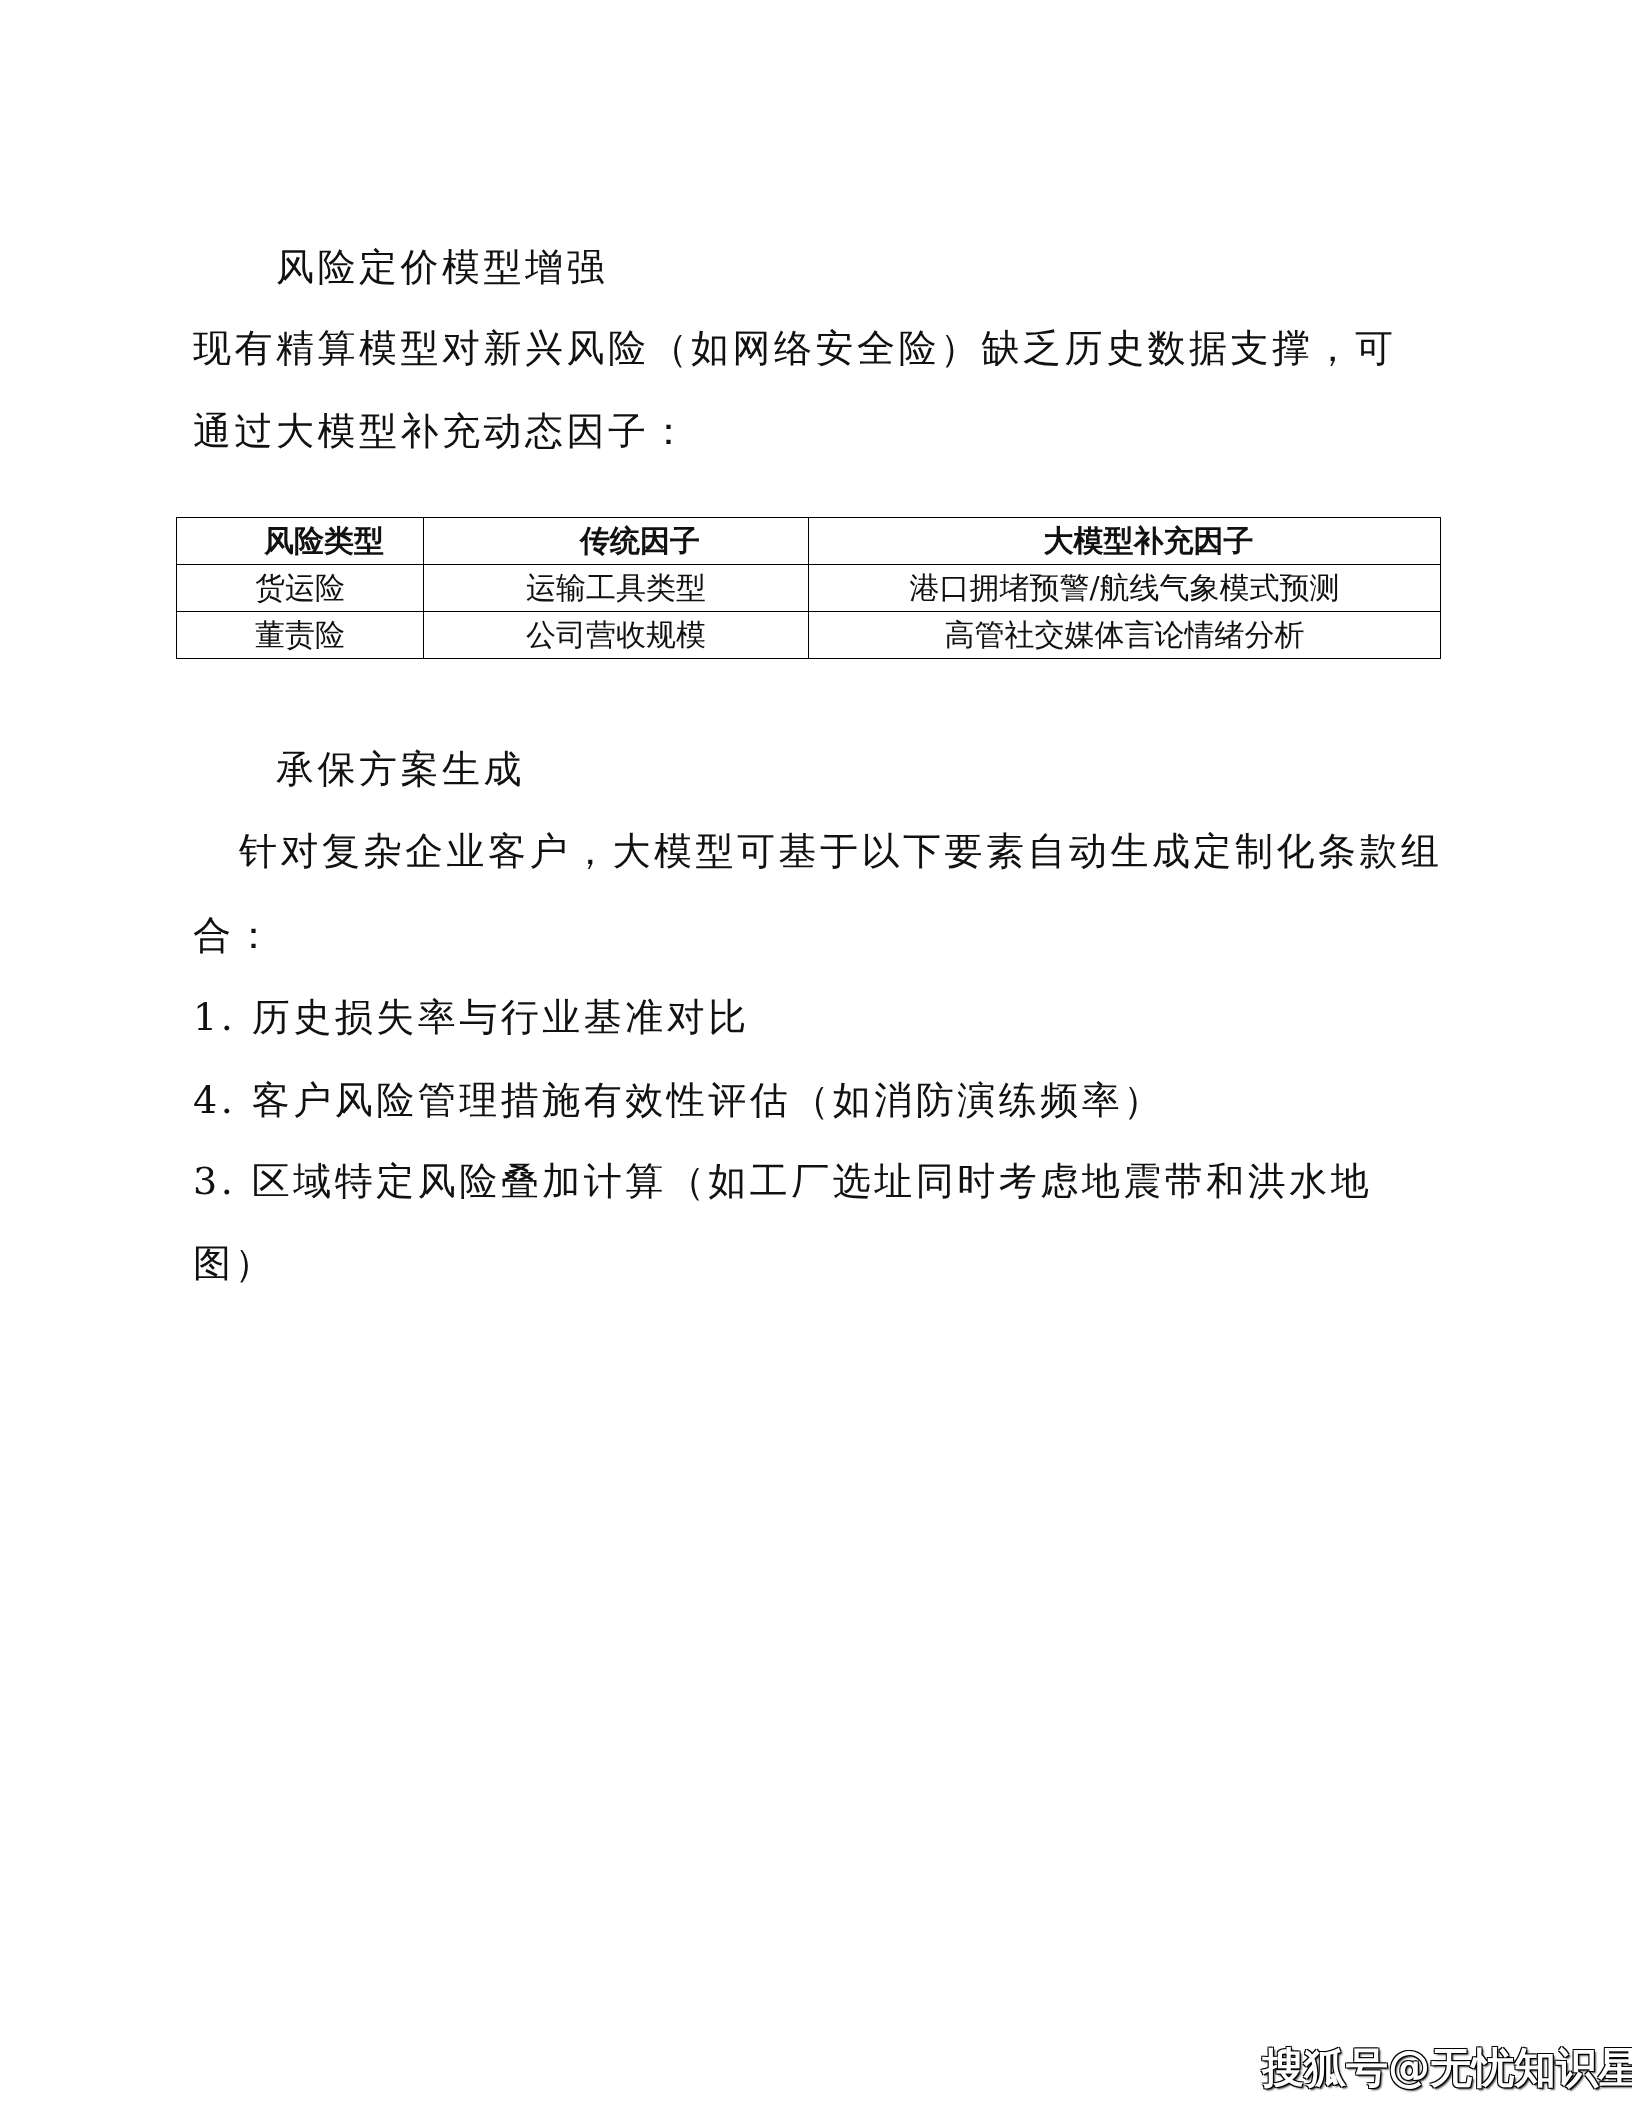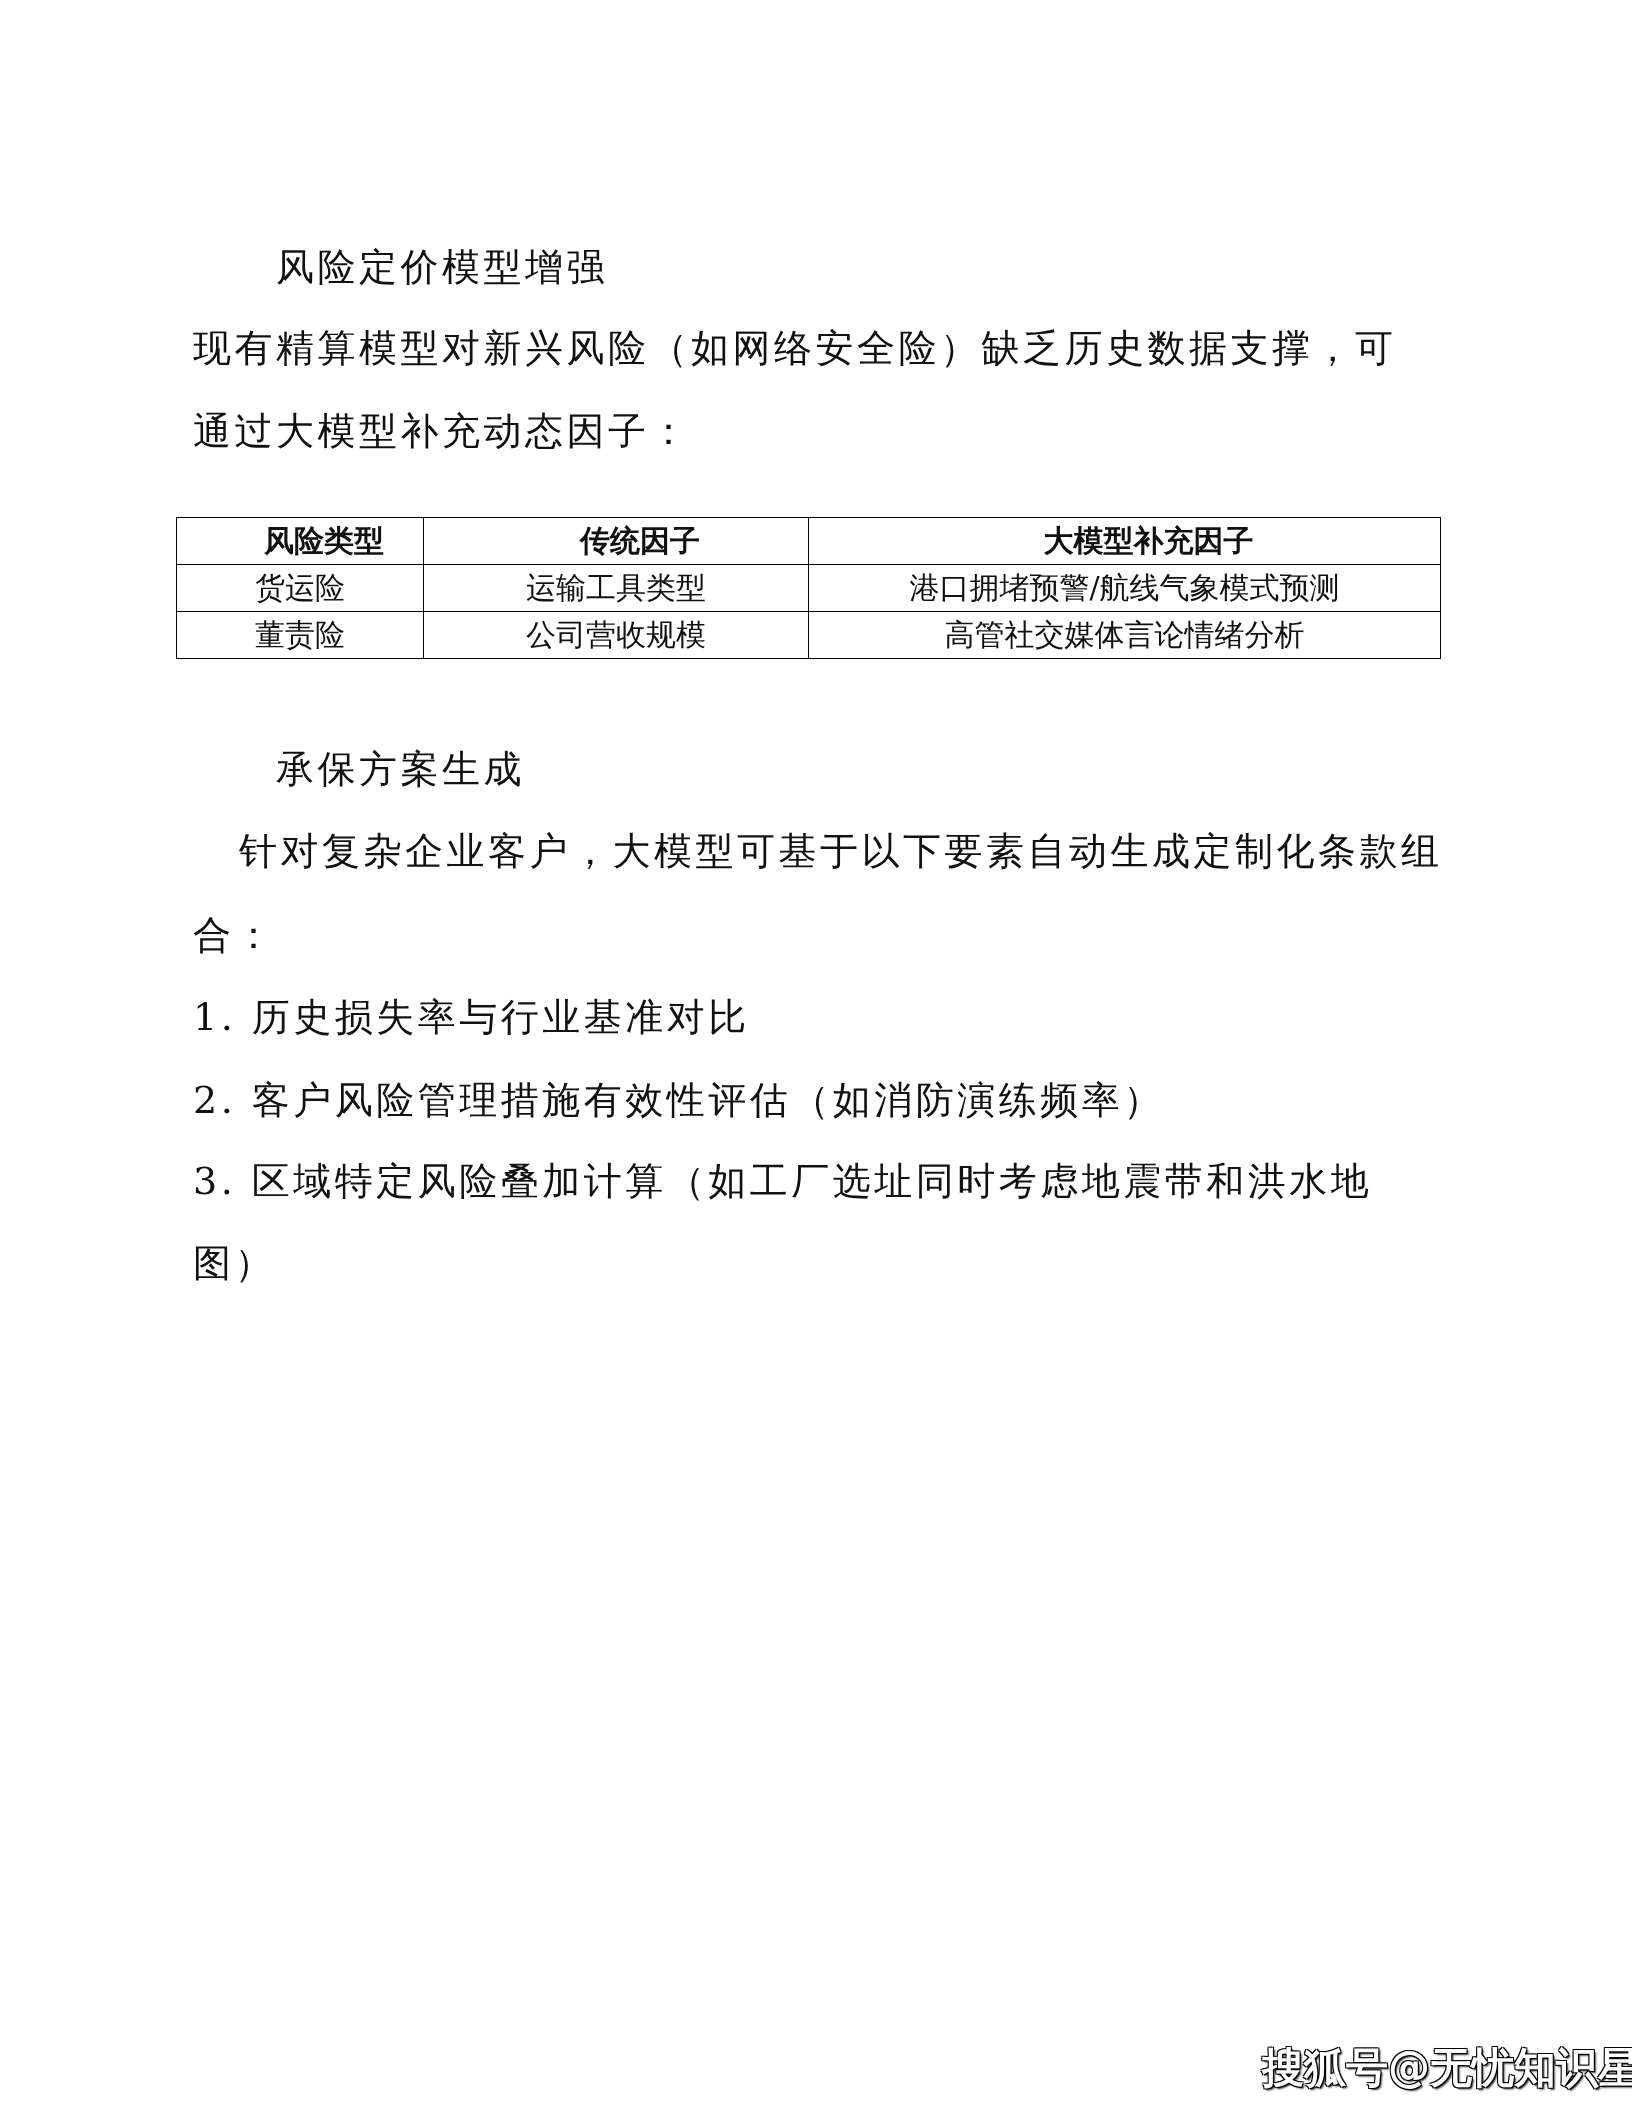--- a/index.html
+++ b/index.html
@@ -50,17 +50,17 @@
       <td>高管社交媒体言论情绪分析</td>
     </tr>
   </tbody>
 </table>
 
 <div class="line heading" style="top:747px;">承保方案生成</div>
 <div class="line" style="top:829px;margin-left:46px;">针对复杂企业客户，大模型可基于以下要素自动生成定制化条款组</div>
 <div class="line" style="top:913px;">合：</div>
 
 <div class="line" style="top:995px;">1.  历史损失率与行业基准对比</div>
-<div class="line" style="top:1078px;">2.  客户风险管理措施有效性评估（如消防演练频率）</div>
+<div class="line" style="top:1078px;">4.  客户风险管理措施有效性评估（如消防演练频率）</div>
 <div class="line" style="top:1159px;">3.  区域特定风险叠加计算（如工厂选址同时考虑地震带和洪水地</div>
 <div class="line" style="top:1241px;">图）</div>
 
 <div class="watermark">搜狐号@无忧知识星球</div>
 
 </body></html>

